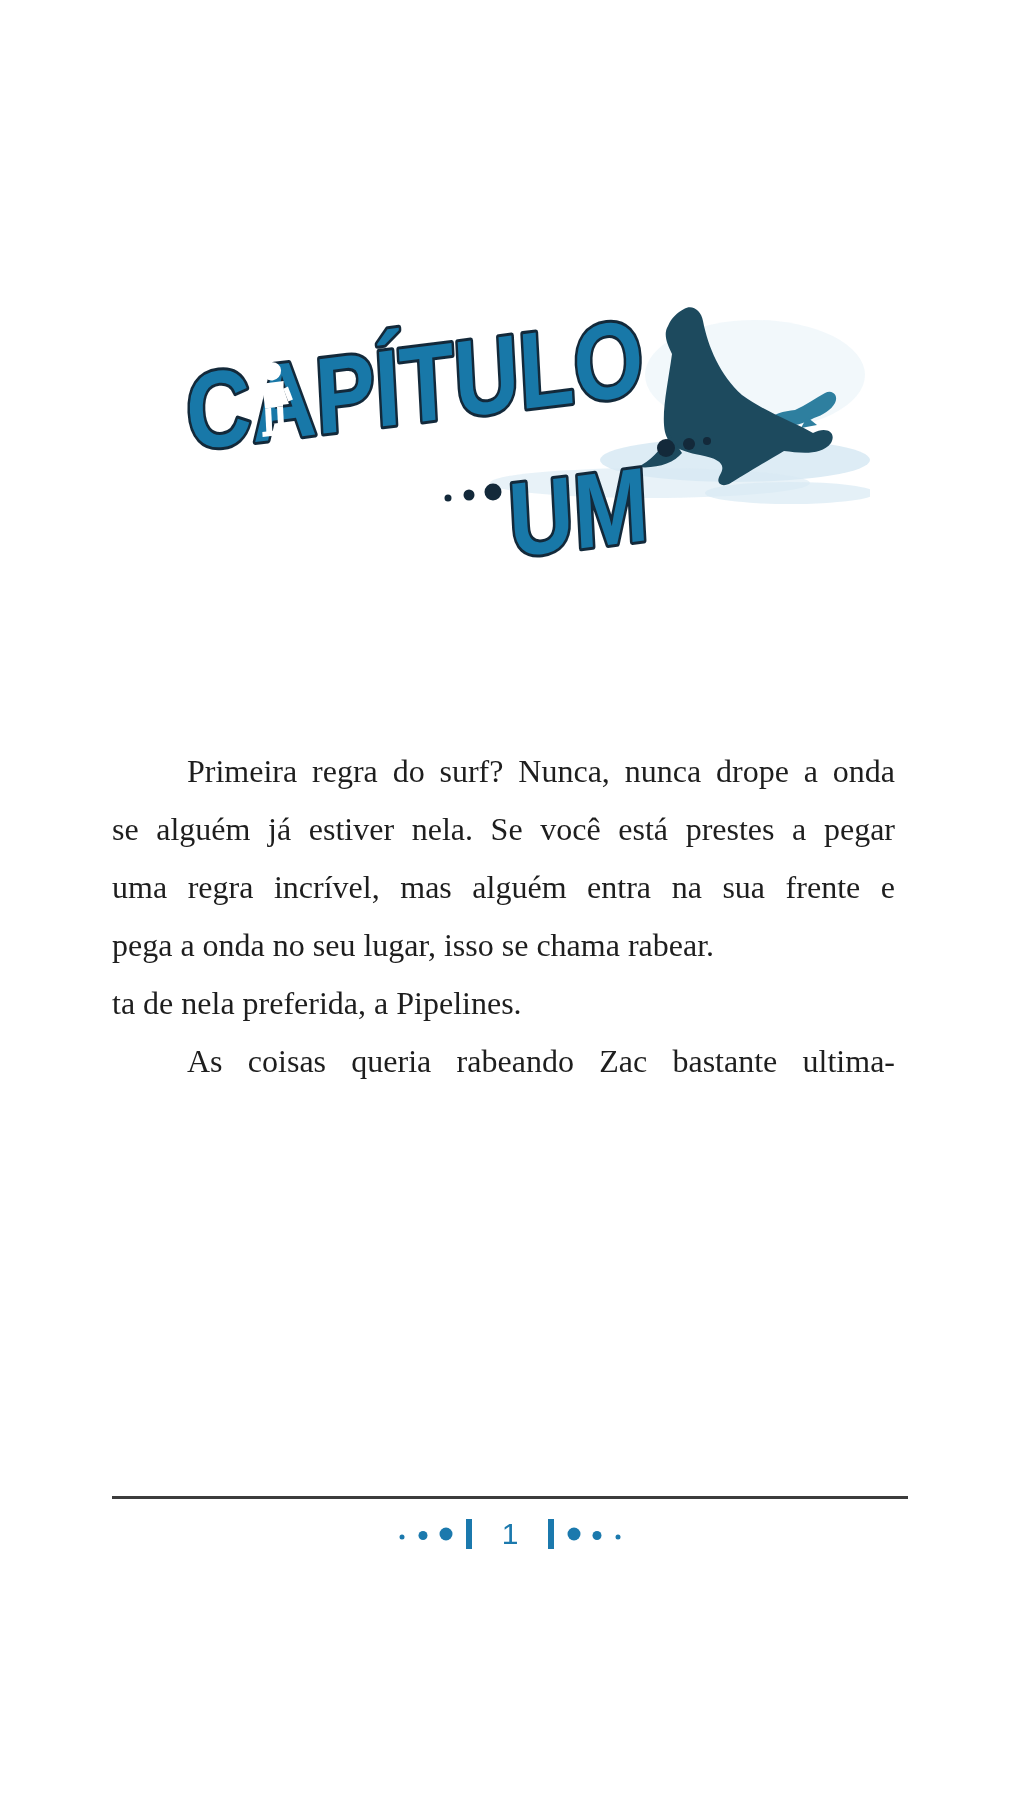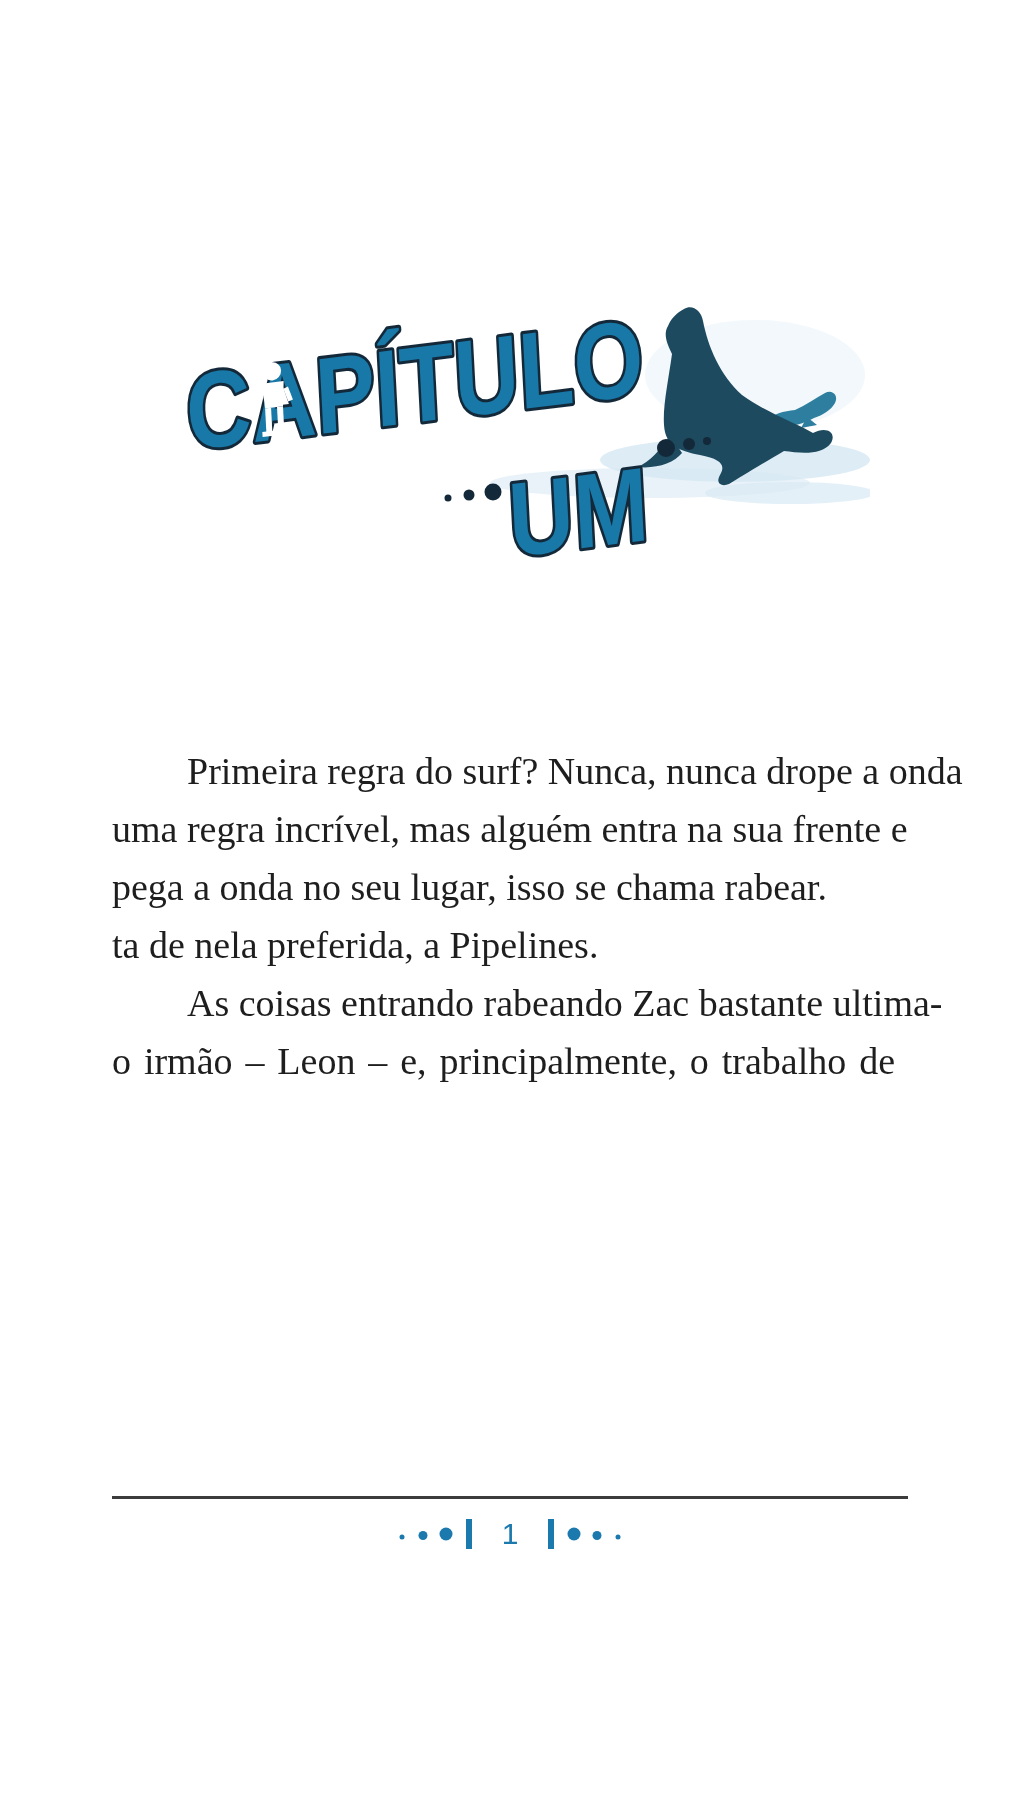--- a/index.html
+++ b/index.html
@@ -7,21 +7,21 @@
     --small_seal:#2e7f9f; --water:#d9eaf4; --footer_accent:#1b79ad;
     --rule:#3c3c3c; --text:#1e1e1e; --paper:#ffffff;
   }
   *{margin:0;padding:0;box-sizing:border-box;}
   html,body{width:1024px;height:1820px;background:#fff;overflow:hidden;}
   body{position:relative;font-family:"Liberation Serif",serif;background:var(--paper);}
 
   .chapter-art{position:absolute;left:180px;top:255px;width:690px;height:330px;}
 
   .body-text{position:absolute;left:112px;top:742px;width:783px;color:var(--text);
-    font-size:38px;line-height:58px;}
+    font-size:32px;line-height:58px;}
   .text-line{height:58px;white-space:nowrap;text-align:justify;text-align-last:justify;}
   .text-line.para-end{text-align:center;text-align-last:left;white-space:normal;}
   .text-line.indent{padding-left:75px;}
 
   .footer-rule{position:absolute;left:112px;top:1496px;width:796px;height:3px;
     background:var(--rule);}
   .page-footer{position:absolute;left:112px;top:1512px;width:796px;height:44px;
     display:flex;align-items:center;justify-content:center;gap:22px;}
   .page-number{font-family:"Liberation Sans",sans-serif;font-size:30px;
     color:var(--footer_accent);line-height:1;}
@@ -91,25 +91,25 @@
     </g>
 
     <g transform="rotate(-7 330 302) skewX(-4)">
       <text x="352" y="302" font-family="Liberation Sans, sans-serif" font-weight="bold" font-size="105" textLength="140" lengthAdjust="spacingAndGlyphs" fill="var(--title_fill)" stroke="var(--title_outline)" stroke-width="6" stroke-linejoin="round" style="paint-order:stroke">UM</text>
     </g>
   </svg>
 </div>
 
 <div class="body-text">
   <div class="text-line indent">Primeira regra do surf? Nunca, nunca drope a onda</div>
+  <div class="text-line">se alguém já estiver nela. Se você está prestes a pegar</div>
   <div class="text-line">uma regra incrível, mas alguém entra na sua frente e</div>
   <div class="text-line para-end">pega a onda no seu lugar, isso se chama rabear.</div>
   <div class="text-line para-end">ta de nela preferida, a Pipelines.</div>
-  <div class="text-line indent">As coisas entrando rabeando Zac bastante ultima-</div>
-  <div class="text-line">o irmão – Leon – e, principalmente, o trabalho de</div>
+  <div class="text-line indent">As coisas queria rabeando Zac bastante ultima-</div>
 </div>
 
 <div class="footer-rule"></div>
 <div class="page-footer">
   <svg class="dots-svg" width="84" height="40" viewBox="0 0 84 40" fill="var(--footer_accent)">
     <circle cx="6" cy="23" r="2.5"></circle>
     <circle cx="27" cy="21.5" r="4.5"></circle>
     <circle cx="50" cy="20" r="6.5"></circle>
     <rect x="70" y="5" width="6" height="30"></rect>
   </svg>

